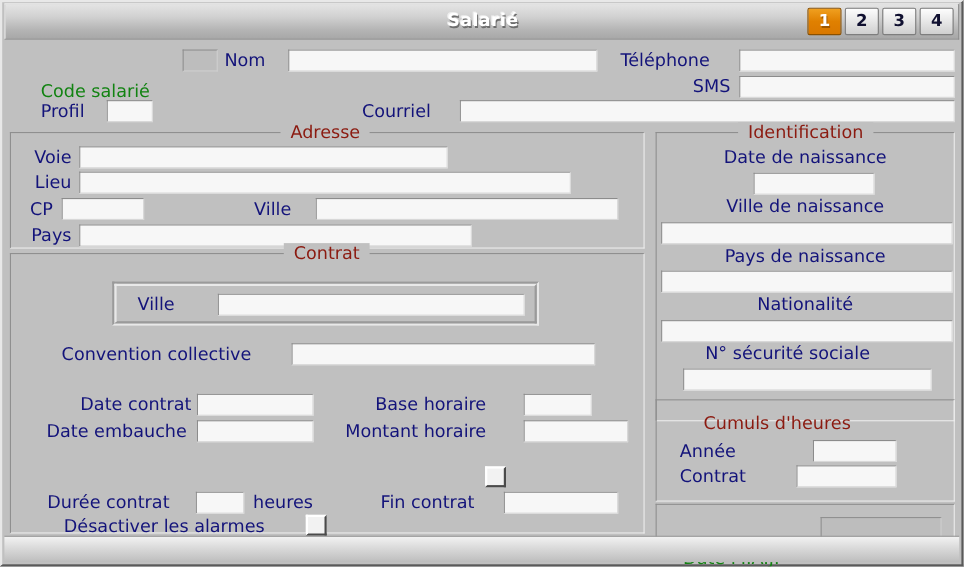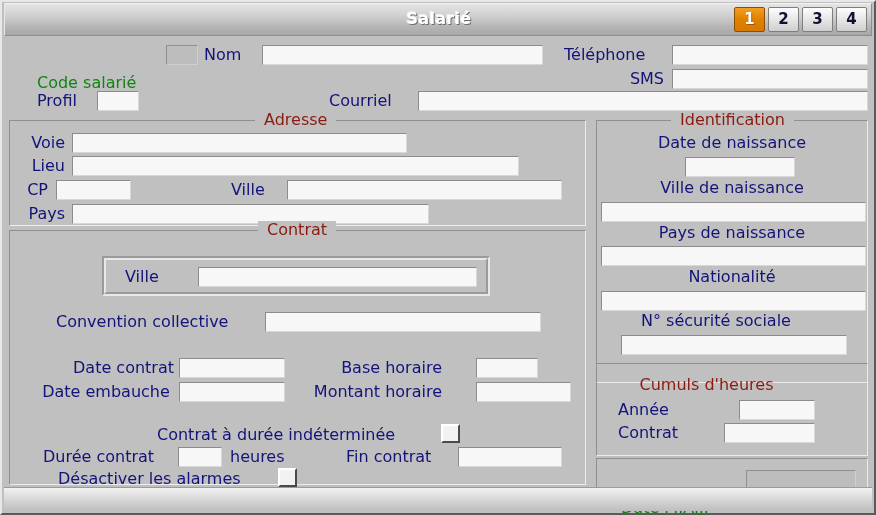--- a/index.html
+++ b/index.html
@@ -260,21 +260,20 @@
     <div class="lbl" style="left:46px; top:321px; width:124px; text-align:right;">Date contrat</div>
     <input class="fld" style="left: 175px; top: 320px; width: 106px; height: 20px;" value="">
     <div class="lbl" style="left:310px; top:321px; width:128px; text-align:right;">Base horaire</div>
     <input class="fld" style="left: 472px; top: 320px; width: 62px; height: 20px;" value="">
 
     <div class="lbl" style="left:34px; top:345px; width:136px; text-align:center;">Date embauche</div>
     <input class="fld" style="left: 175px; top: 344px; width: 106px; height: 20px;" value="">
     <div class="lbl" style="left:290px; top:345px; width:148px; text-align:right;">Montant horaire</div>
     <input class="fld" style="left: 472px; top: 344px; width: 95px; height: 20px;" value="">
 
-    <div class="lbl" style="left:153px; top:388px;">Contrat à durée indéterminée</div>
     <div class="cbox" style="left:437px; top:386px;"></div>
 
     <div class="lbl" style="left:39px; top:410px;">Durée contrat</div>
     <input class="fld" style="left: 174px; top: 409px; width: 44px; height: 20px;" value="">
     <div class="lbl" style="left:226px; top:410px;">heures</div>
     <div class="lbl" style="left:342px; top:410px;">Fin contrat</div>
     <input class="fld" style="left: 454px; top: 409px; width: 104px; height: 20px;" value="">
 
     <div class="lbl" style="left:54px; top:432px;">Désactiver les alarmes</div>
     <div class="cbox" style="left:274px; top:430px;"></div>

